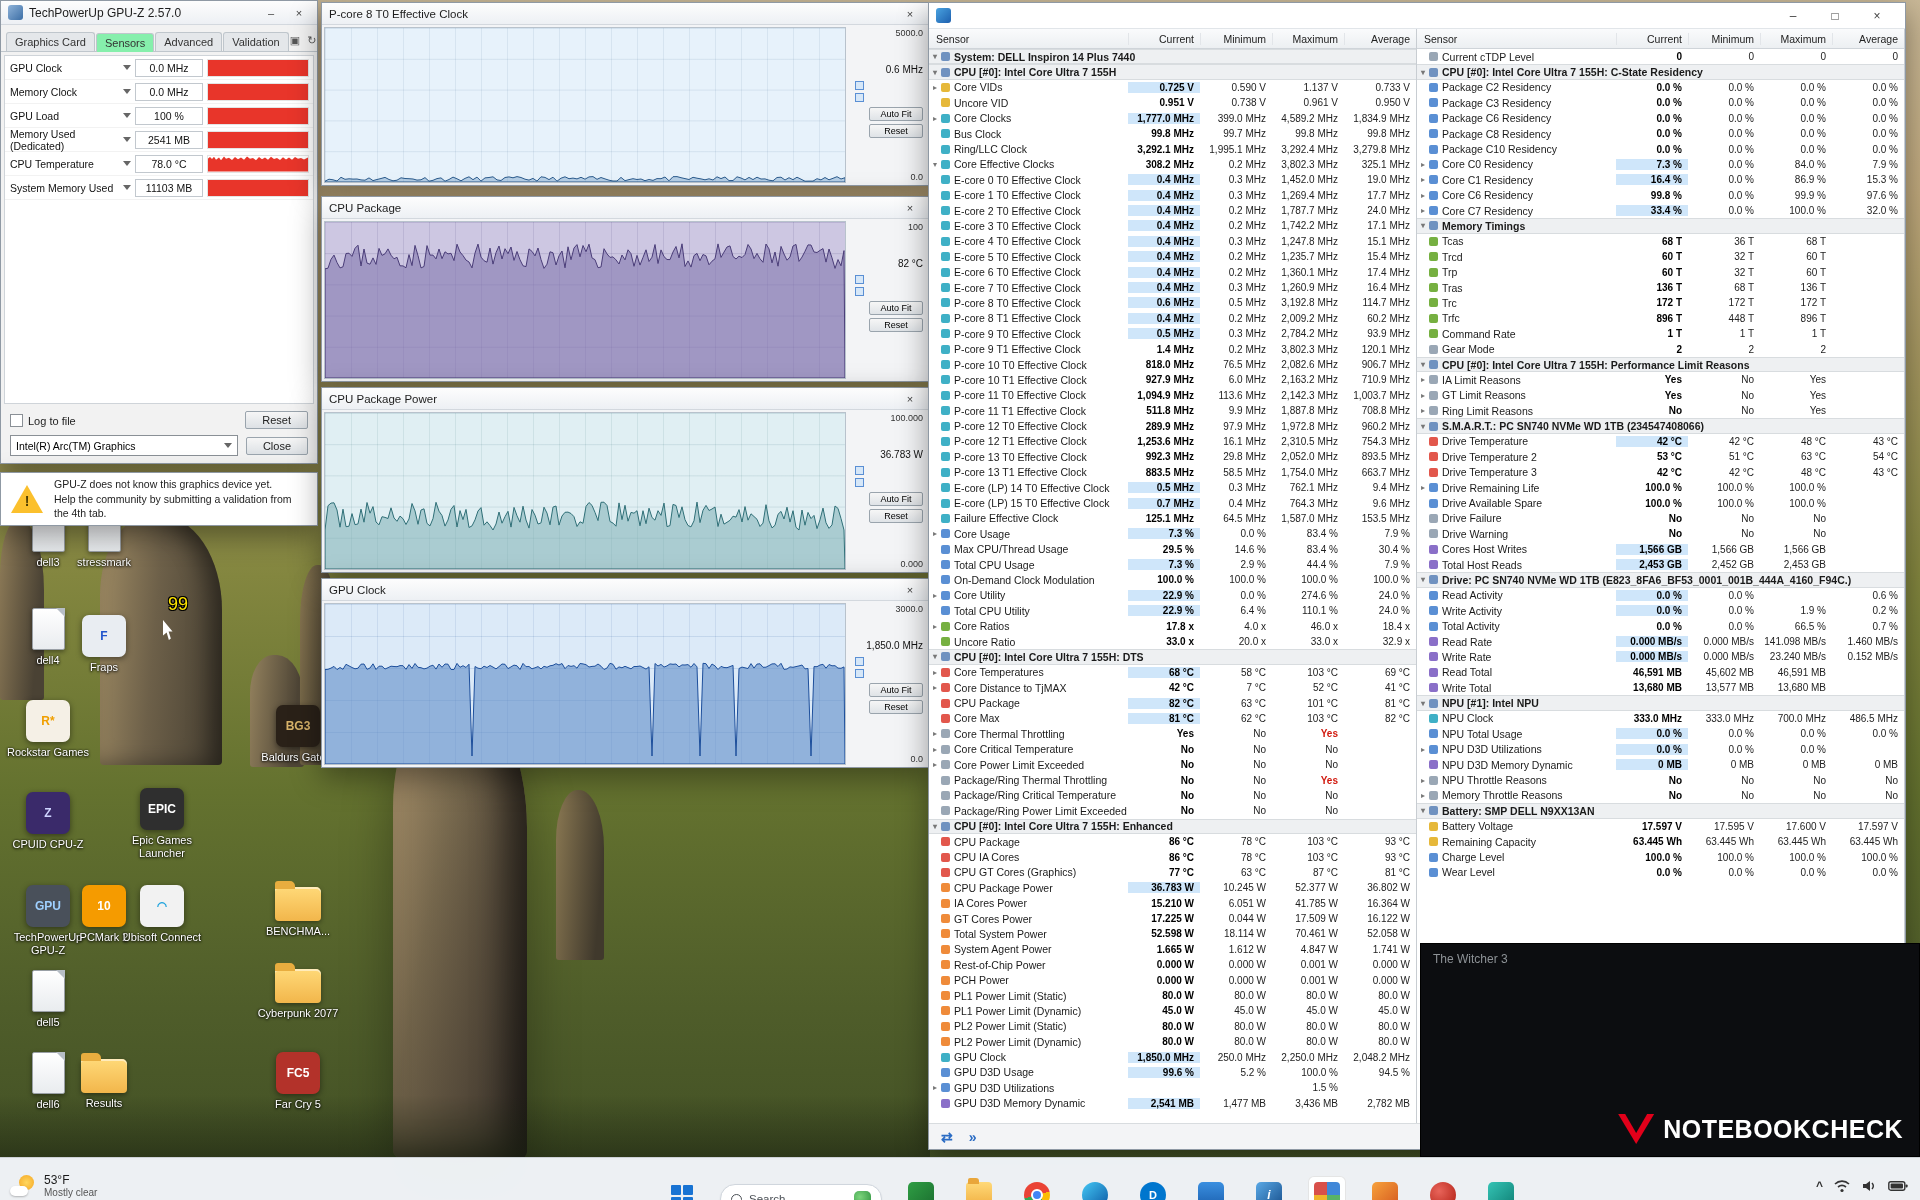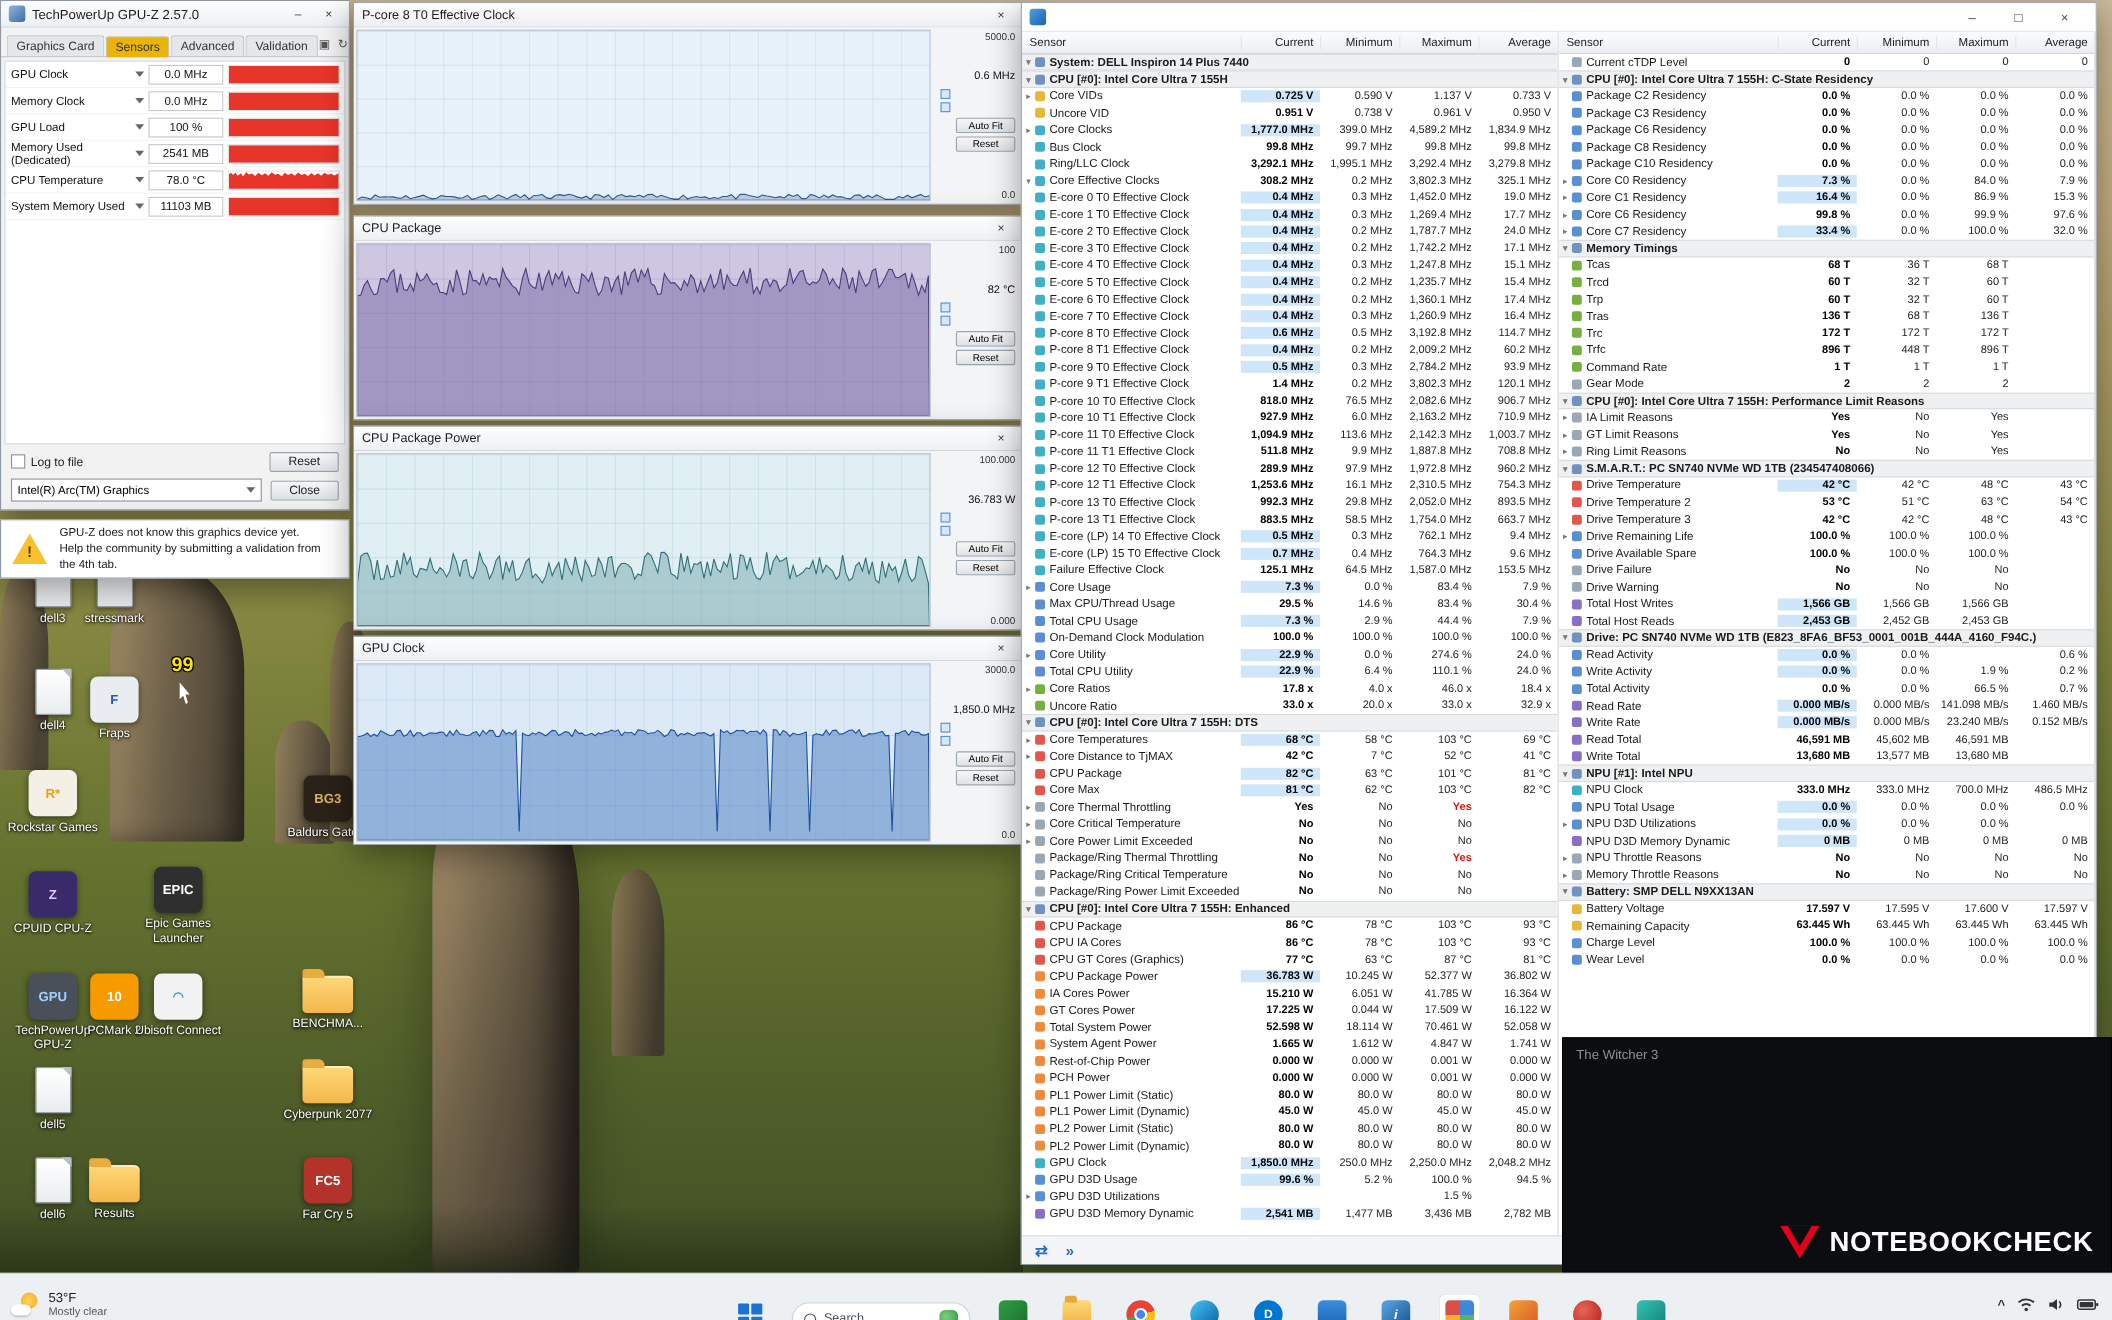--- a/index.html
+++ b/index.html
@@ -10,32 +10,32 @@
 
 .dicon{position:absolute;width:92px;text-align:center;cursor:pointer;z-index:3}
 .dico{width:44px;height:42px;margin:0 auto;position:relative;display:flex;align-items:center;justify-content:center;border-radius:7px}
 .dglyph{font-weight:bold;font-size:12px;line-height:1}
 .k-app .dico{box-shadow:0 2px 6px rgba(0,0,0,.45)}
 .k-page .dico{width:33px;height:42px;background:linear-gradient(#ffffff,#e9ecef);border:1px solid #9aa0a6;border-radius:2px;box-shadow:0 2px 5px rgba(0,0,0,.4)}
 .k-page .dico::after{content:"";position:absolute;top:-1px;right:-1px;border-style:solid;border-width:0 9px 9px 0;border-color:#c9cfd6 #b7bec6 transparent transparent}
 .k-folder .dico{width:46px;height:34px;margin-top:7px;background:linear-gradient(#ffd978,#f2b64b);border-radius:3px 5px 4px 4px;box-shadow:inset 0 2px 0 rgba(255,255,255,.5),0 2px 5px rgba(0,0,0,.4)}
 .k-folder .dico::before{content:"";position:absolute;top:-6px;left:0;width:20px;height:8px;background:#e8ad3f;border-radius:3px 5px 0 0}
 .dlabel{margin-top:4px;font-size:11px;color:#fff;text-shadow:0 1px 3px rgba(0,0,0,.95),0 0 2px rgba(0,0,0,.9);line-height:1.15;word-wrap:break-word}
-.fraps{position:absolute;left:156px;top:594px;color:#ffe400;font-size:18px;font-weight:bold;text-shadow:1px 1px 0 #000,-1px -1px 0 #000,1px -1px 0 #000,-1px 1px 0 #000;z-index:4}
+.fraps{position:absolute;left:168px;top:594px;color:#ffe400;font-size:18px;font-weight:normal;text-shadow:1px 1px 0 #000,-1px -1px 0 #000,1px -1px 0 #000,-1px 1px 0 #000;z-index:4}
 .cursor{position:absolute;left:163px;top:620px;width:14px;height:20px;background:#fff;clip-path:polygon(0 0,0 78%,26% 62%,42% 100%,56% 93%,40% 57%,68% 57%);filter:drop-shadow(1px 1px 1px rgba(0,0,0,.8));z-index:60}
 
 .win{position:absolute;background:#fff;border:1px solid #8f99a4;box-shadow:0 10px 28px rgba(0,0,0,.38);z-index:5}
 .titlebar{height:24px;display:flex;align-items:center;padding:0 7px;background:linear-gradient(#fdfdfd,#edf0f4);border-bottom:1px solid #d3d8de;font-size:12px;color:#1d1d1d;gap:6px}
 .titlebar .title{flex:1;white-space:nowrap;overflow:hidden}
 .tbtn{width:22px;text-align:center;color:#444;font-size:11px;cursor:pointer}
 
 .gpuz{left:0;top:0;width:318px;height:464px;background:#f2f2f2;display:flex;flex-direction:column}
 .gpuz-tabs{display:flex;align-items:flex-end;height:27px;padding:5px 5px 0;gap:1px;border-bottom:1px solid #bfc6cc}
 .gtab{font-size:11px;padding:3px 8px;border:1px solid #bfc6cc;border-bottom:none;border-radius:3px 3px 0 0;background:#e4e7ea;color:#333;cursor:pointer;white-space:nowrap}
-.gtab.active{background:#eab308;position:relative;top:1px}
+.gtab.active{background:#86efac;position:relative;top:1px}
 .gpuz-tabicons{margin-left:auto;display:flex;gap:7px;font-size:11px;color:#555;padding:0 2px 4px 0}
 .gpuz-rows{background:#fff;border:1px solid #cfd4d9;margin:3px;flex:1;overflow:hidden}
 .grow{display:flex;align-items:center;height:24px;border-bottom:1px solid #f2f2f2}
 .glabel{width:130px;display:flex;align-items:center;justify-content:space-between;font-size:10.5px;padding:0 4px 0 5px;color:#111;cursor:pointer}
 .combo-arrow{width:0;height:0;border-left:4px solid transparent;border-right:4px solid transparent;border-top:5px solid #666;flex:0 0 auto}
 .gval{width:68px;height:18px;border:1px solid #c2c8ce;background:#fff;font-size:10.5px;display:flex;align-items:center;justify-content:center;color:#111;flex:0 0 auto}
 .gbar{flex:1;height:18px;margin:0 4px;background:#fff;border:1px solid #e4e4e4;position:relative;overflow:hidden}
 .gbar-fill{position:absolute;inset:0;background:#e8352a}
 .gbar-fill.noisy{clip-path:polygon(0% 18%,2% 10%,4% 22%,6% 8%,8% 26%,11% 12%,13% 30%,16% 6%,18% 20%,21% 14%,24% 28%,27% 9%,30% 24%,33% 13%,36% 27%,39% 7%,42% 21%,45% 15%,48% 29%,51% 10%,54% 23%,57% 12%,60% 26%,63% 8%,66% 22%,69% 16%,72% 28%,75% 11%,78% 25%,81% 13%,84% 27%,87% 9%,90% 21%,93% 15%,96% 25%,100% 12%,100% 100%,0% 100%)}
 .gpuz-bottom{display:flex;align-items:center;justify-content:space-between;padding:4px 9px 2px;font-size:11px;color:#222}
@@ -1491,21 +1491,21 @@
     <span class="slabel">Drive Warning</span>
     <span class="sval cur">No</span>
     <span class="sval">No</span>
     <span class="sval">No</span>
     <span class="sval"></span>
   </div>
 
   <div class="srow">
     <span class="sarrow"></span>
     <span class="sicon" style="background: rgb(138, 111, 200);"></span>
-    <span class="slabel">Total Host Writes</span>
+    <span class="slabel">Cores Host Writes</span>
     <span class="sval cur sel">1,566 GB</span>
     <span class="sval">1,566 GB</span>
     <span class="sval">1,566 GB</span>
     <span class="sval"></span>
   </div>
 
   <div class="srow">
     <span class="sarrow"></span>
     <span class="sicon" style="background: rgb(138, 111, 200);"></span>
     <span class="slabel">Total Host Reads</span>

